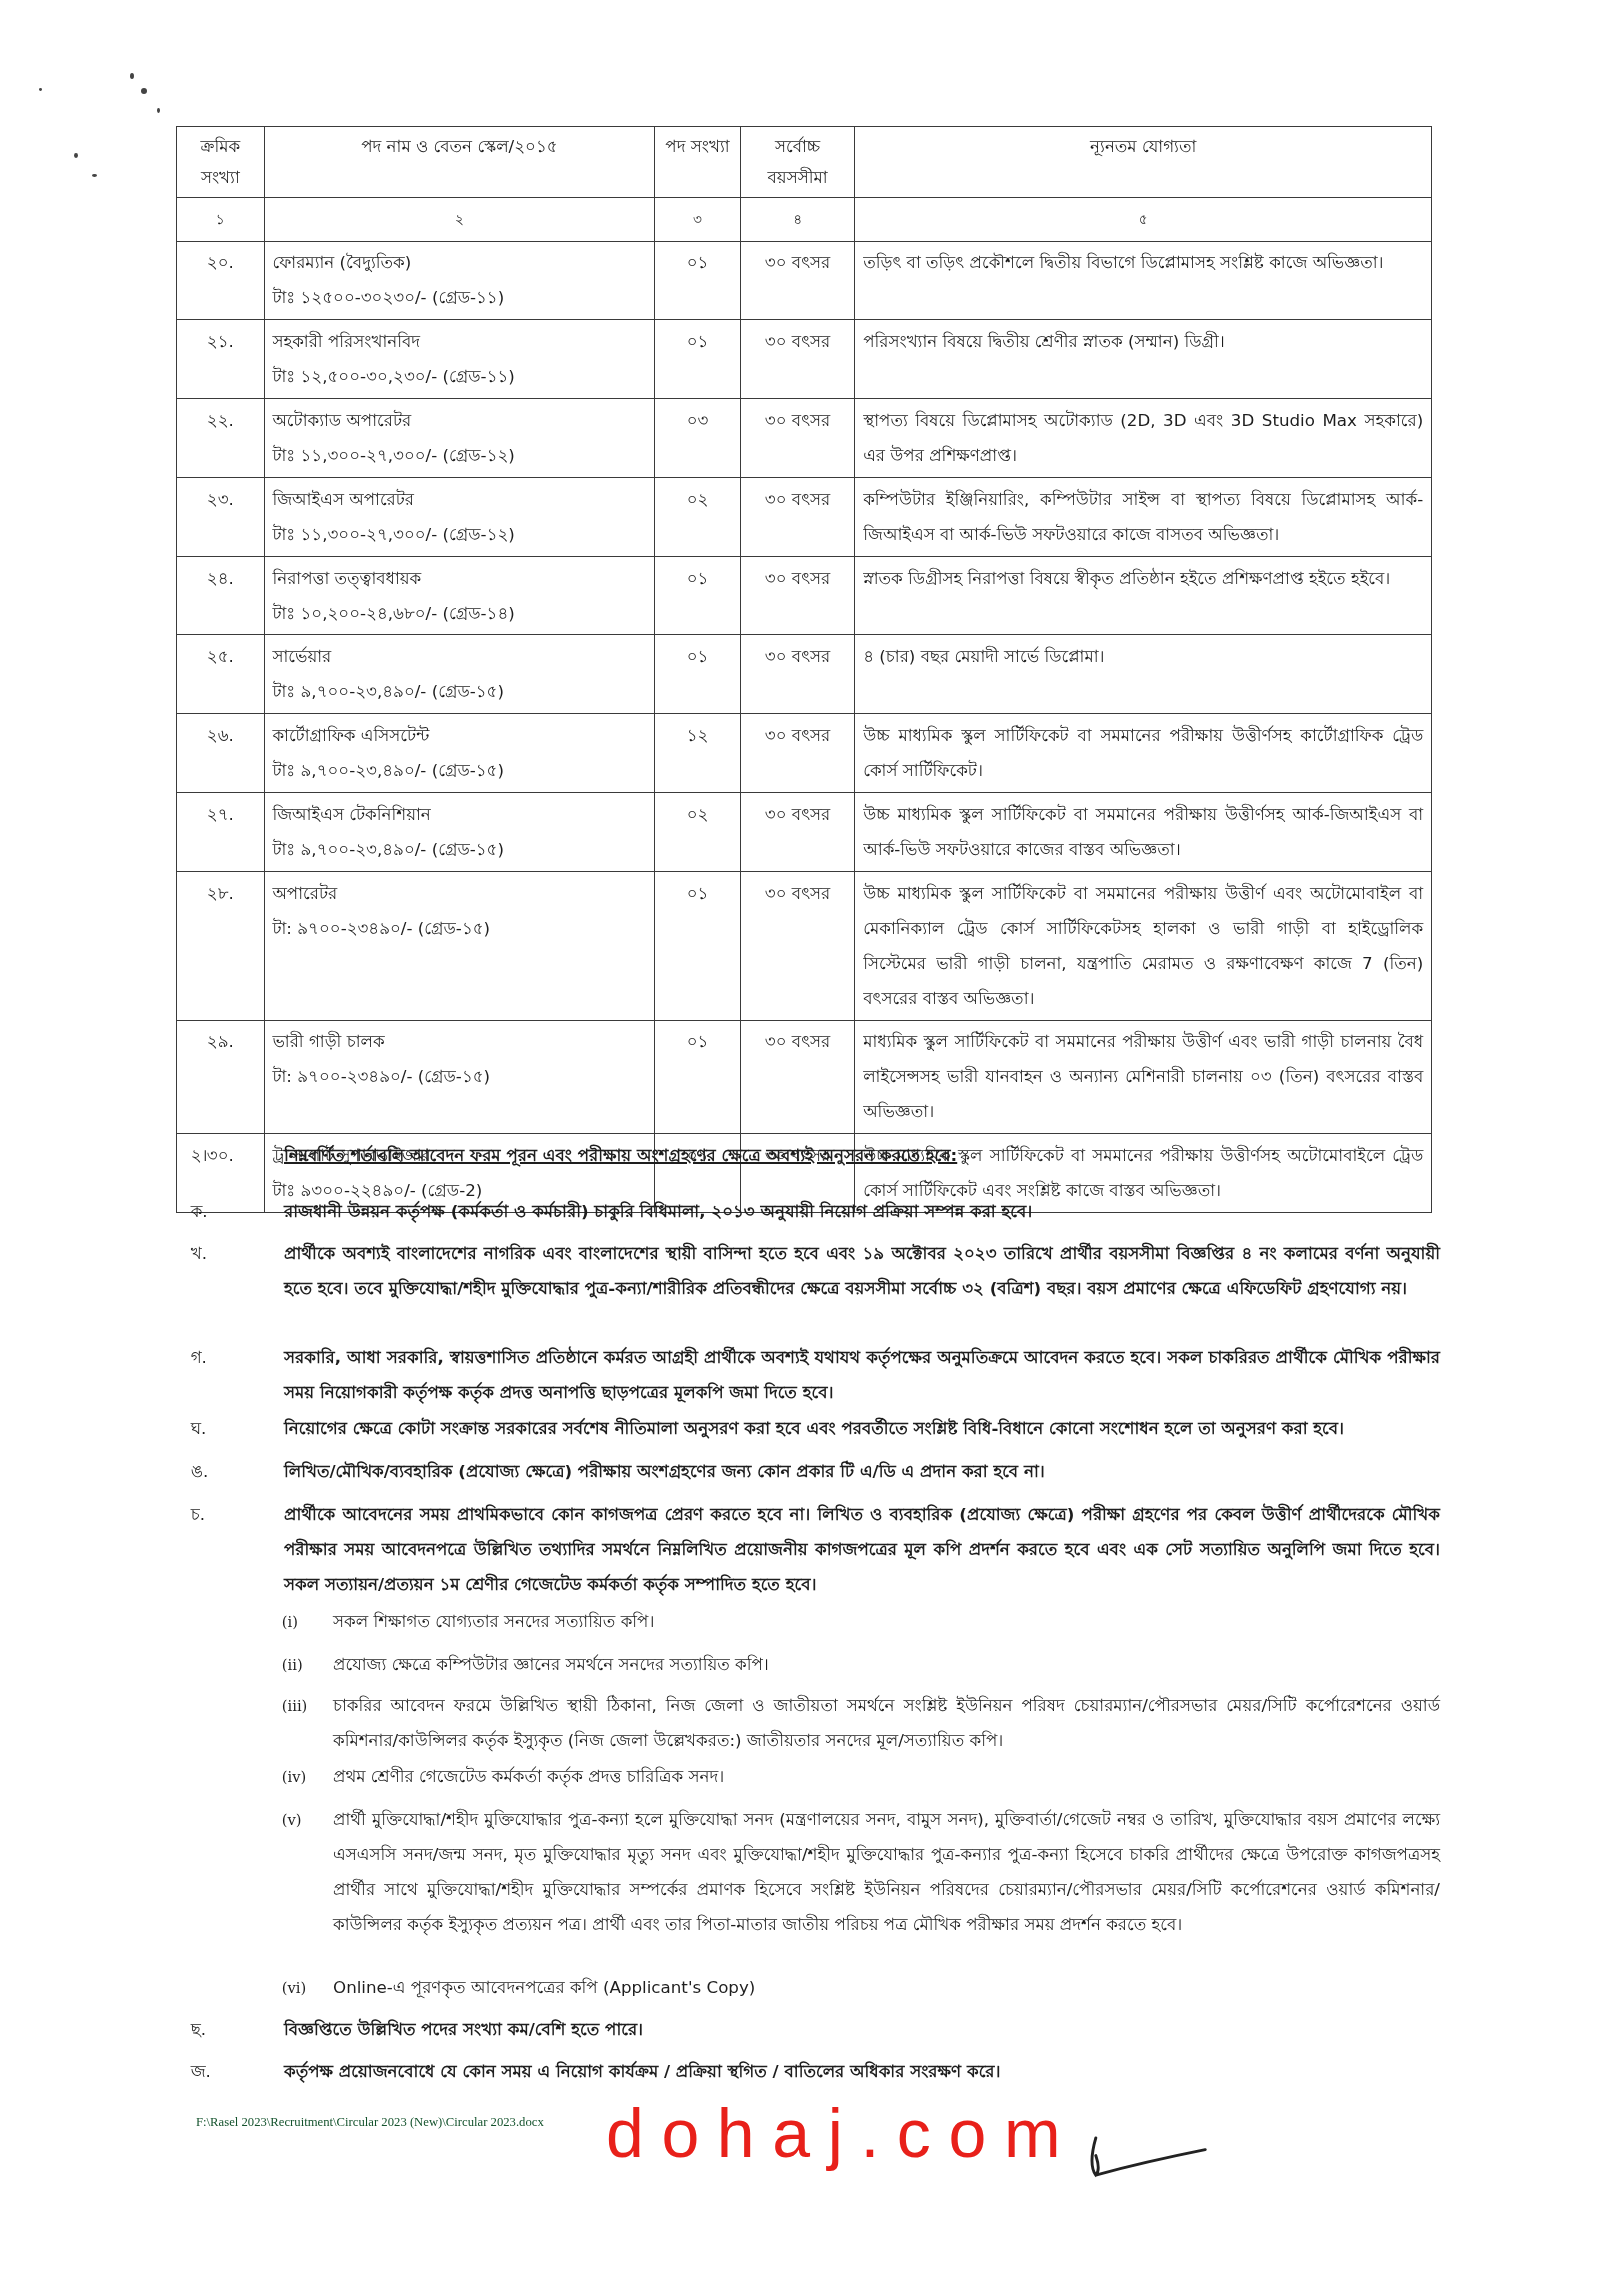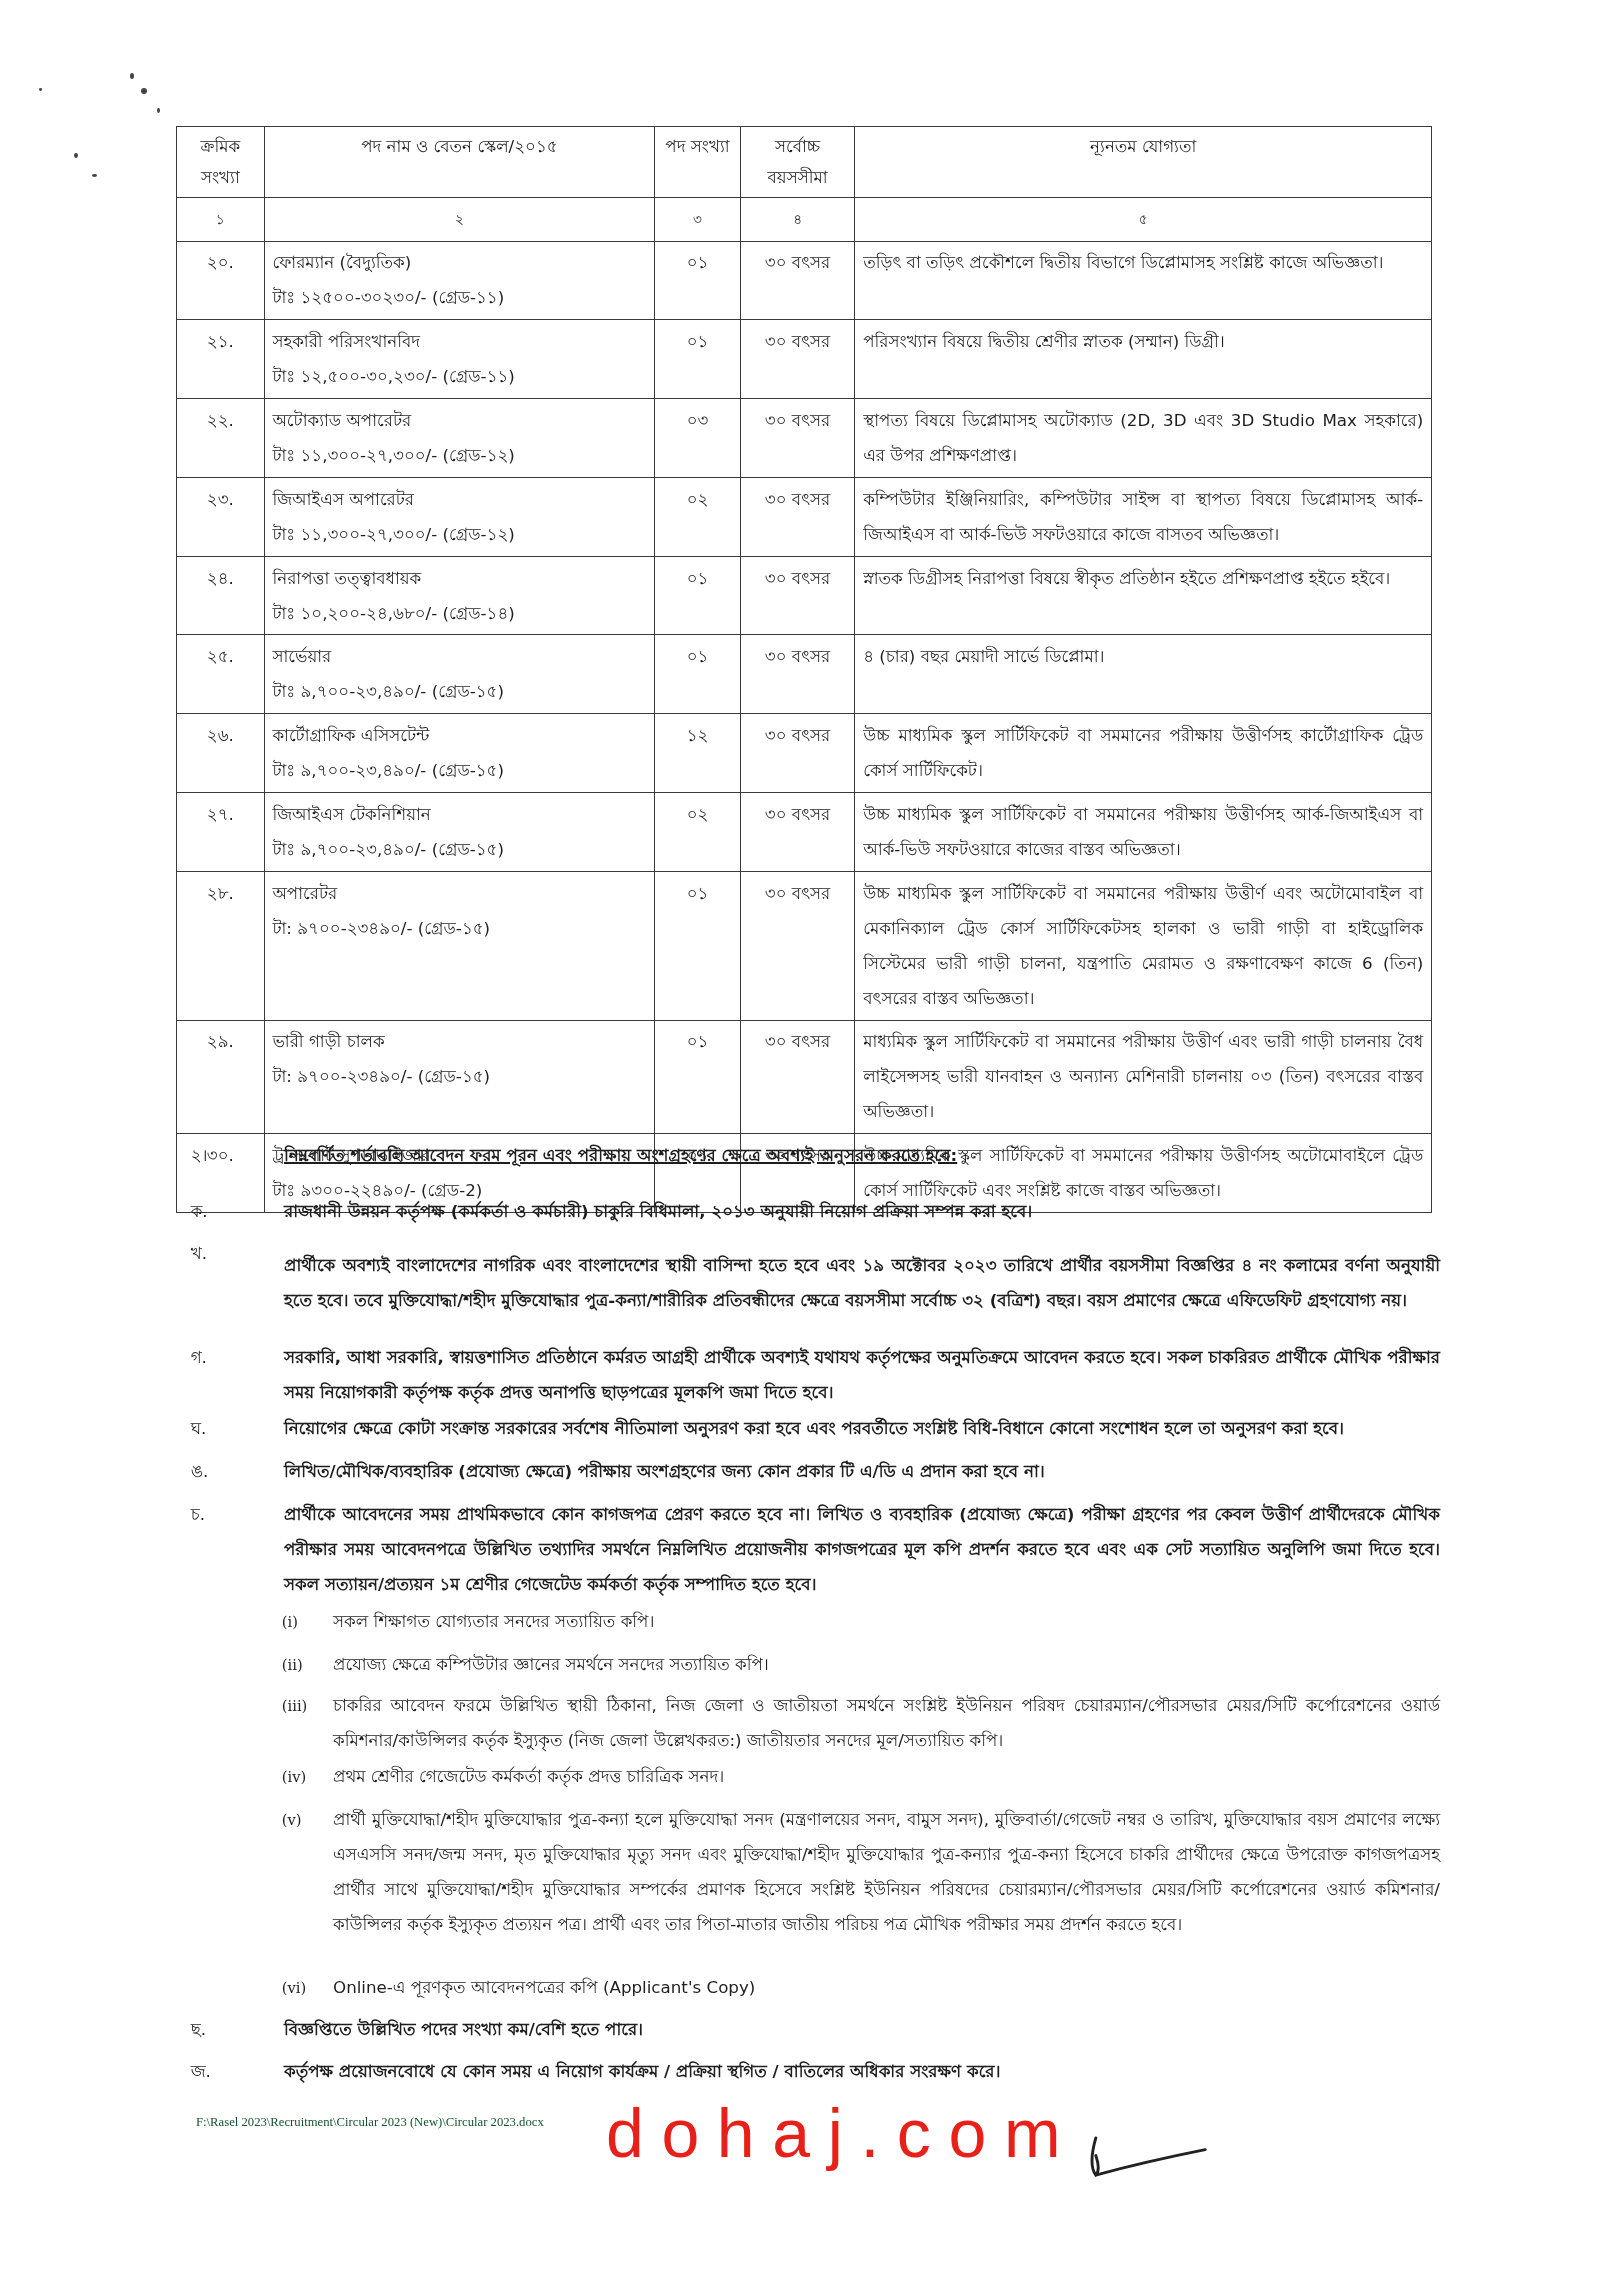--- a/index.html
+++ b/index.html
@@ -29,21 +29,21 @@
   td.c-serial, td.c-count, td.c-age { text-align: center; }
   td.c-qual { text-align: justify; }
   .salary { display: block; }
 
   .sec {
     position: absolute; left: 176px; width: 1264px; font-size: 16.7px; line-height: 35px;
   }
   .sec .lbl { position: absolute; left: 14.7px; width: 49px; }
   .sec .txt { margin-left: 108px; text-align: justify; font-weight: bold; }
   .heading .txt { text-decoration: underline; text-decoration-thickness: 2px; font-weight: bold; }
-  .bold .txt { font-weight: bold; margin-top: 12px; }
+  .bold .txt { font-weight: bold; }
 
   .sub {
     position: absolute; left: 274px; width: 1166px; font-size: 16.7px; line-height: 35px;
   }
   .sub .lbl { position: absolute; left: 7.8px; font-family: "DejaVu Serif", serif; font-size: 14.7px; }
   .sub .txt { margin-left: 59px; text-align: justify; }
 
   .filepath {
     position: absolute; left: 196px; top: 2115px; font-family: "Liberation Serif", serif;
     font-size: 12.7px; color: #14532d;
@@ -163,21 +163,21 @@
         <td class="c-qual">উচ্চ মাধ্যমিক স্কুল সার্টিফিকেট বা সমমানের পরীক্ষায় উত্তীর্ণসহ আর্ক-জিআইএস বা আর্ক-ভিউ সফটওয়ারে কাজের বাস্তব অভিজ্ঞতা।</td>
       </tr>
       <tr>
         <td class="c-serial">২৮.</td>
         <td class="c-post">
           <span class="salary">অপারেটর</span>
           <span class="salary">টা: ৯৭০০-২৩৪৯০/-  (গ্রেড-১৫)</span>
         </td>
         <td class="c-count">০১</td>
         <td class="c-age">৩০ বৎসর</td>
-        <td class="c-qual">উচ্চ মাধ্যমিক স্কুল সার্টিফিকেট বা সমমানের পরীক্ষায় উত্তীর্ণ এবং অটোমোবাইল বা মেকানিক্যাল ট্রেড কোর্স সার্টিফিকেটসহ হালকা ও ভারী গাড়ী বা হাইড্রোলিক সিস্টেমের ভারী গাড়ী চালনা, যন্ত্রপাতি মেরামত ও রক্ষণাবেক্ষণ কাজে 6 (তিন) বৎসরের বাস্তব অভিজ্ঞতা।</td>
+        <td class="c-qual">উচ্চ মাধ্যমিক স্কুল সার্টিফিকেট বা সমমানের পরীক্ষায় উত্তীর্ণ এবং অটোমোবাইল বা মেকানিক্যাল ট্রেড কোর্স সার্টিফিকেটসহ হালকা ও ভারী গাড়ী বা হাইড্রোলিক সিস্টেমের ভারী গাড়ী চালনা, যন্ত্রপাতি মেরামত ও রক্ষণাবেক্ষণ কাজে 7 (তিন) বৎসরের বাস্তব অভিজ্ঞতা।</td>
       </tr>
       <tr>
         <td class="c-serial">২৯.</td>
         <td class="c-post">
           <span class="salary">ভারী গাড়ী চালক</span>
           <span class="salary">টা: ৯৭০০-২৩৪৯০/-  (গ্রেড-১৫)</span>
         </td>
         <td class="c-count">০১</td>
         <td class="c-age">৩০ বৎসর</td>
         <td class="c-qual">মাধ্যমিক স্কুল সার্টিফিকেট বা সমমানের পরীক্ষায় উত্তীর্ণ এবং ভারী গাড়ী চালনায় বৈধ লাইসেন্সসহ ভারী যানবাহন ও অন্যান্য মেশিনারী চালনায় ০৩ (তিন) বৎসরের বাস্তব অভিজ্ঞতা।</td>

